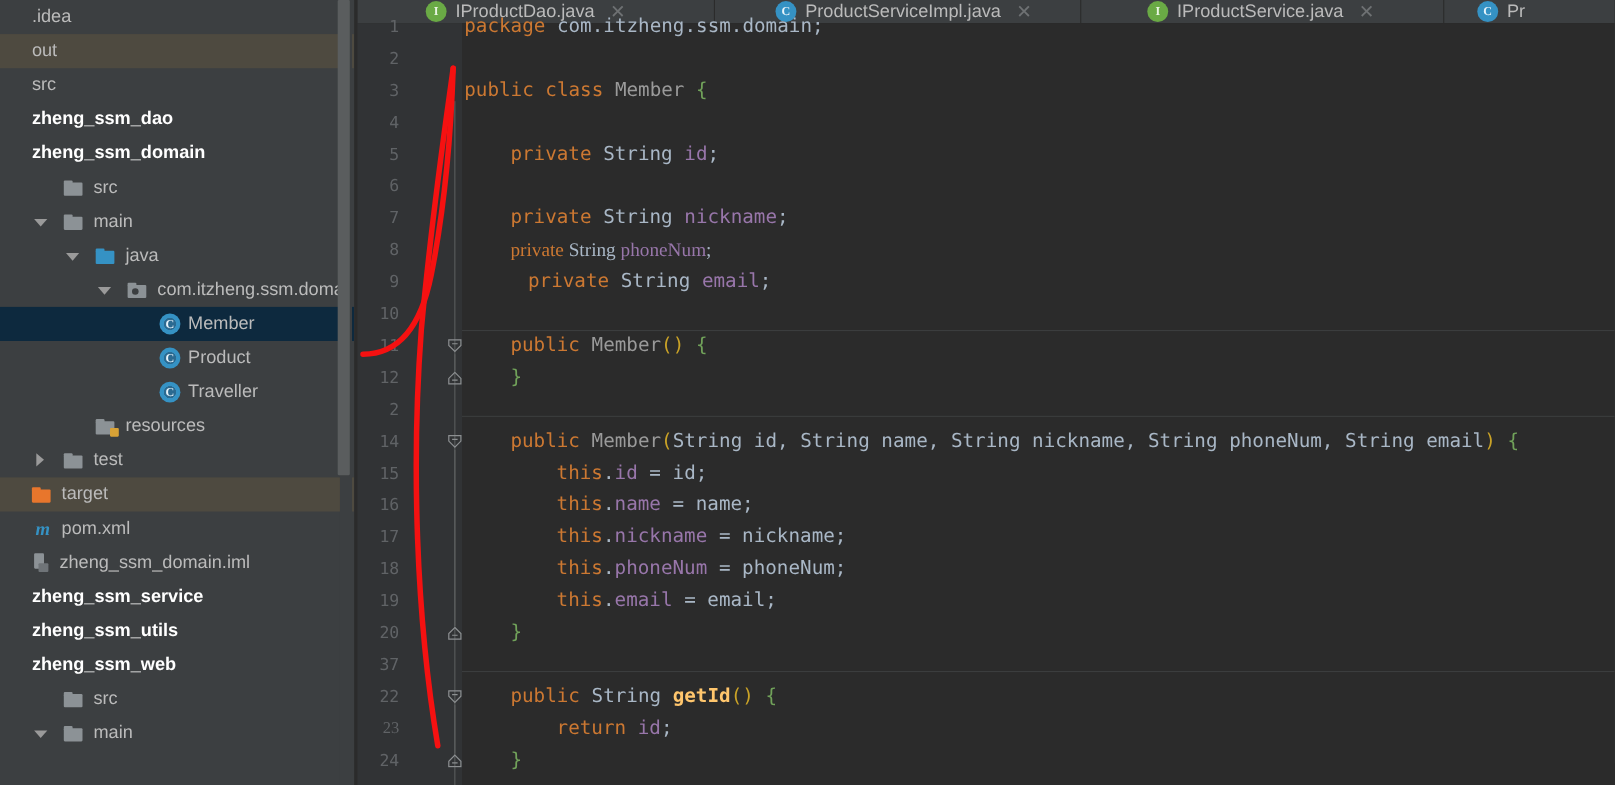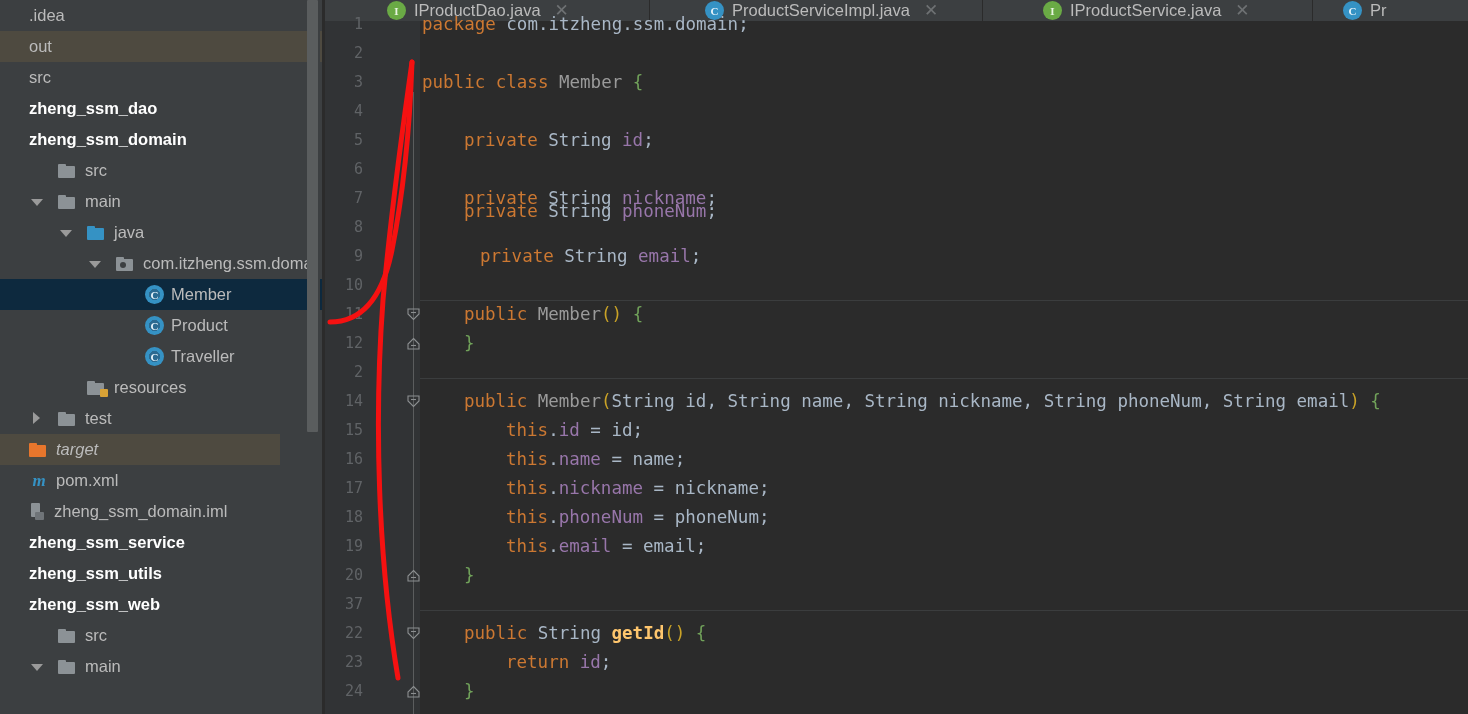--- a/index.html
+++ b/index.html
@@ -377,21 +377,21 @@
         </div>
         <div class="tree-row" style="top: 403px; position: absolute; left: 0px; width: 322px;">
           <div class="spacer" style="width: 31px;"></div>
           <div class="arrow right" style="margin-right: 16px;"></div>
           <div class="ficon">
             <div class="tab"></div>
             <div class="body"></div>
           </div>
           <span class="lbl">test</span>
         </div>
-        <div class="tree-row hl" style="top: 434px; position: absolute; left: 0px; width: 280px; font-style: italic;">
+        <div class="tree-row hl" style="top: 434px; position: absolute; left: 0px; width: 380px;">
           <div class="spacer" style="width: 2px;"></div>
           <div class="arrow " style="margin-right: 16px;"></div>
           <div class="ficon orange">
             <div class="tab"></div>
             <div class="body"></div>
           </div>
           <span class="lbl">target</span>
         </div>
         <div class="tree-row" style="top: 465px; position: absolute; left: 0px; width: 322px;">
           <div class="spacer" style="width: 2px;"></div>
@@ -489,21 +489,21 @@
         <div class="lnum" style="top: 337px;">2</div>
         <div class="lnum" style="top: 366px;">14</div>
         <div class="lnum" style="top: 395px;">15</div>
         <div class="lnum" style="top: 424px;">16</div>
         <div class="lnum" style="top: 453px;">17</div>
         <div class="lnum" style="top: 482px;">18</div>
         <div class="lnum" style="top: 511px;">19</div>
         <div class="lnum" style="top: 540px;">20</div>
         <div class="lnum" style="top: 569px;">37</div>
         <div class="lnum" style="top: 598px;">22</div>
-        <div class="lnum" style="top: 627px;">23</div>
+        <div class="lnum" style="top: 627px; font-family: Liberation Serif, serif;">23</div>
         <div class="lnum" style="top: 656px;">24</div>
       </div>
     <div id="fold-col">
         <div class="foldline" style="top: 71px; height: 622px;"></div>
         <div class="foldmark" style="top: 287px;">
           <svg width="13" height="13">
             <path d="M1 1 H12 V6 L6.5 11.5 L1 6 Z" fill="none" stroke="#8c8f91" stroke-width="1.1"></path>
             <line x1="4" y1="4.5" x2="9" y2="4.5" stroke="#8c8f91" stroke-width="1.1"></line>
           </svg>
         </div>
@@ -539,21 +539,21 @@
             <path d="M6.5 1.5 L12 7 V12 H1 V7 Z" fill="none" stroke="#8c8f91" stroke-width="1.1"></path>
             <line x1="4" y1="8.5" x2="9" y2="8.5" stroke="#8c8f91" stroke-width="1.1"></line>
           </svg>
         </div>
       </div>
     <div id="code">
         <div class="cline" style="top: -11px; left: 2px;"><span class="kw">package</span> <span class="typ">com</span><span class="punc">.</span><span class="typ">itzheng</span><span class="punc">.</span><span class="typ">ssm</span><span class="punc">.</span><span class="typ">domain</span><span class="punc">;</span></div>
         <div class="cline" style="top: 47px; left: 2px;"><span class="kw">public</span> <span class="kw">class</span> <span class="cls2">Member</span> <span class="grbr">{</span></div>
         <div class="cline" style="top: 105px; left: 44px;"><span class="kw">private</span> <span class="typ">String</span> <span class="fld">id</span><span class="punc">;</span></div>
         <div class="cline" style="top: 163px; left: 44px;"><span class="kw">private</span> <span class="typ">String</span> <span class="fld">nickname</span><span class="punc">;</span></div>
-        <div class="cline" style="top: 176px; left: 44px;"><span class="kw">private</span> <span class="typ">String</span> <span class="fld">phoneNum</span><span class="punc">;</span></div>
+        <div class="cline" style="top: 192px; left: 44px; font-family: Liberation Serif, serif;"><span class="kw">private</span> <span class="typ">String</span> <span class="fld">phoneNum</span><span class="punc">;</span></div>
         <div class="cline" style="top: 221px; left: 44px; margin-left: 16px;"><span class="kw">private</span> <span class="typ">String</span> <span class="fld">email</span><span class="punc">;</span></div>
         <div class="cline" style="top: 279px; left: 44px; text-align: right;"><span class="kw">public</span> <span class="cls2">Member</span><span class="par">(</span><span class="par">)</span> <span class="grbr">{</span></div>
         <div class="cline" style="top: 308px; left: 44px;"><span class="grbr">}</span></div>
         <div class="cline" style="top: 366px; left: 44px;"><span class="kw">public</span> <span class="cls2">Member</span><span class="par">(</span><span class="typ">String</span> <span class="typ">id</span><span class="punc">,</span> <span class="typ">String</span> <span class="typ">name</span><span class="punc">,</span> <span class="typ">String</span> <span class="typ">nickname</span><span class="punc">,</span> <span class="typ">String</span> <span class="typ">phoneNum</span><span class="punc">,</span> <span class="typ">String</span> <span class="typ">email</span><span class="par">)</span> <span class="grbr">{</span></div>
         <div class="cline" style="top: 395px; left: 86px;"><span class="kw">this</span><span class="punc">.</span><span class="fld">id</span> <span class="punc">=</span> <span class="typ">id</span><span class="punc">;</span></div>
         <div class="cline" style="top: 424px; left: 86px;"><span class="kw">this</span><span class="punc">.</span><span class="fld">name</span> <span class="punc">=</span> <span class="typ">name</span><span class="punc">;</span></div>
         <div class="cline" style="top: 453px; left: 86px;"><span class="kw">this</span><span class="punc">.</span><span class="fld">nickname</span> <span class="punc">=</span> <span class="typ">nickname</span><span class="punc">;</span></div>
         <div class="cline" style="top: 482px; left: 86px;"><span class="kw">this</span><span class="punc">.</span><span class="fld">phoneNum</span> <span class="punc">=</span> <span class="typ">phoneNum</span><span class="punc">;</span></div>
         <div class="cline" style="top: 511px; left: 86px;"><span class="kw">this</span><span class="punc">.</span><span class="fld">email</span> <span class="punc">=</span> <span class="typ">email</span><span class="punc">;</span></div>
         <div class="cline" style="top: 540px; left: 44px;"><span class="grbr">}</span></div>

